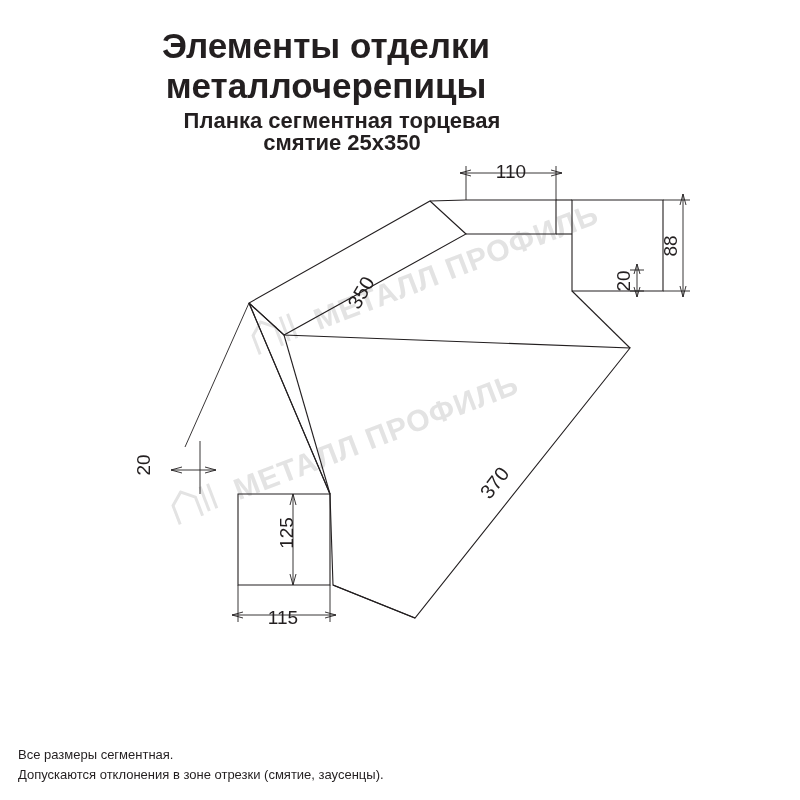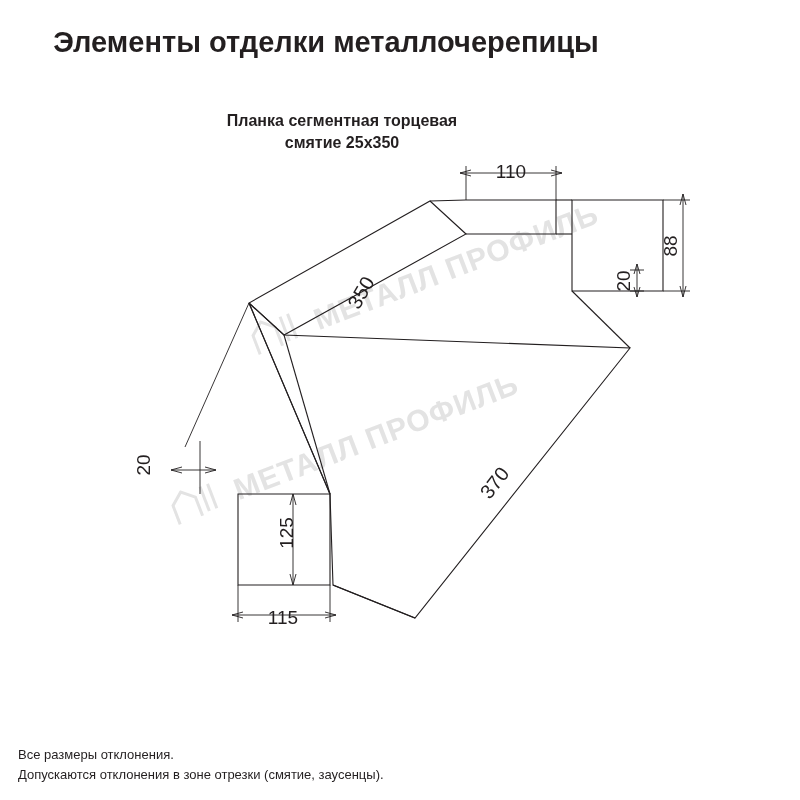--- a/index.html
+++ b/index.html
@@ -19,32 +19,32 @@
     position: relative;
     width: 800px;
     height: 800px;
   }
   .title {
     position: absolute;
     left: 0;
     top: 26px;
     width: 652px;
     text-align: center;
-    font-size: 29px;
+    font-size: 35px;
     font-weight: bold;
     letter-spacing: 0px;
     color: #231f20;
   }
   .subtitle {
     position: absolute;
     left: 0;
     top: 110px;
     width: 684px;
     text-align: center;
-    font-size: 16px;
+    font-size: 22px;
     font-weight: bold;
     line-height: 22px;
     color: #231f20;
   }
   .drawing {
     position: absolute;
     left: 0;
     top: 0;
     width: 800px;
     height: 800px;
@@ -177,17 +177,17 @@
       <text x="630" y="281" text-anchor="middle" transform="rotate(-90 630 281)">20</text>
       <text x="367" y="296" text-anchor="middle" transform="rotate(-60 367 296)" font-size="20">350</text>
       <text x="500" y="487" text-anchor="middle" transform="rotate(-52 500 487)" font-size="20">370</text>
       <text x="150" y="465" text-anchor="middle" transform="rotate(-90 150 465)">20</text>
       <text x="293" y="533" text-anchor="middle" transform="rotate(-90 293 533)">125</text>
       <text x="283" y="624" text-anchor="middle">115</text>
     </g>
   </svg>
 
   <div class="footer">
-    <div>Все размеры отклонения.</div>
+    <div>Все размеры сегментная.</div>
     <div>Допускаются отклонения в зоне отрезки (смятие, заусенцы).</div>
   </div>
 
 </div>
 
 </body></html>

